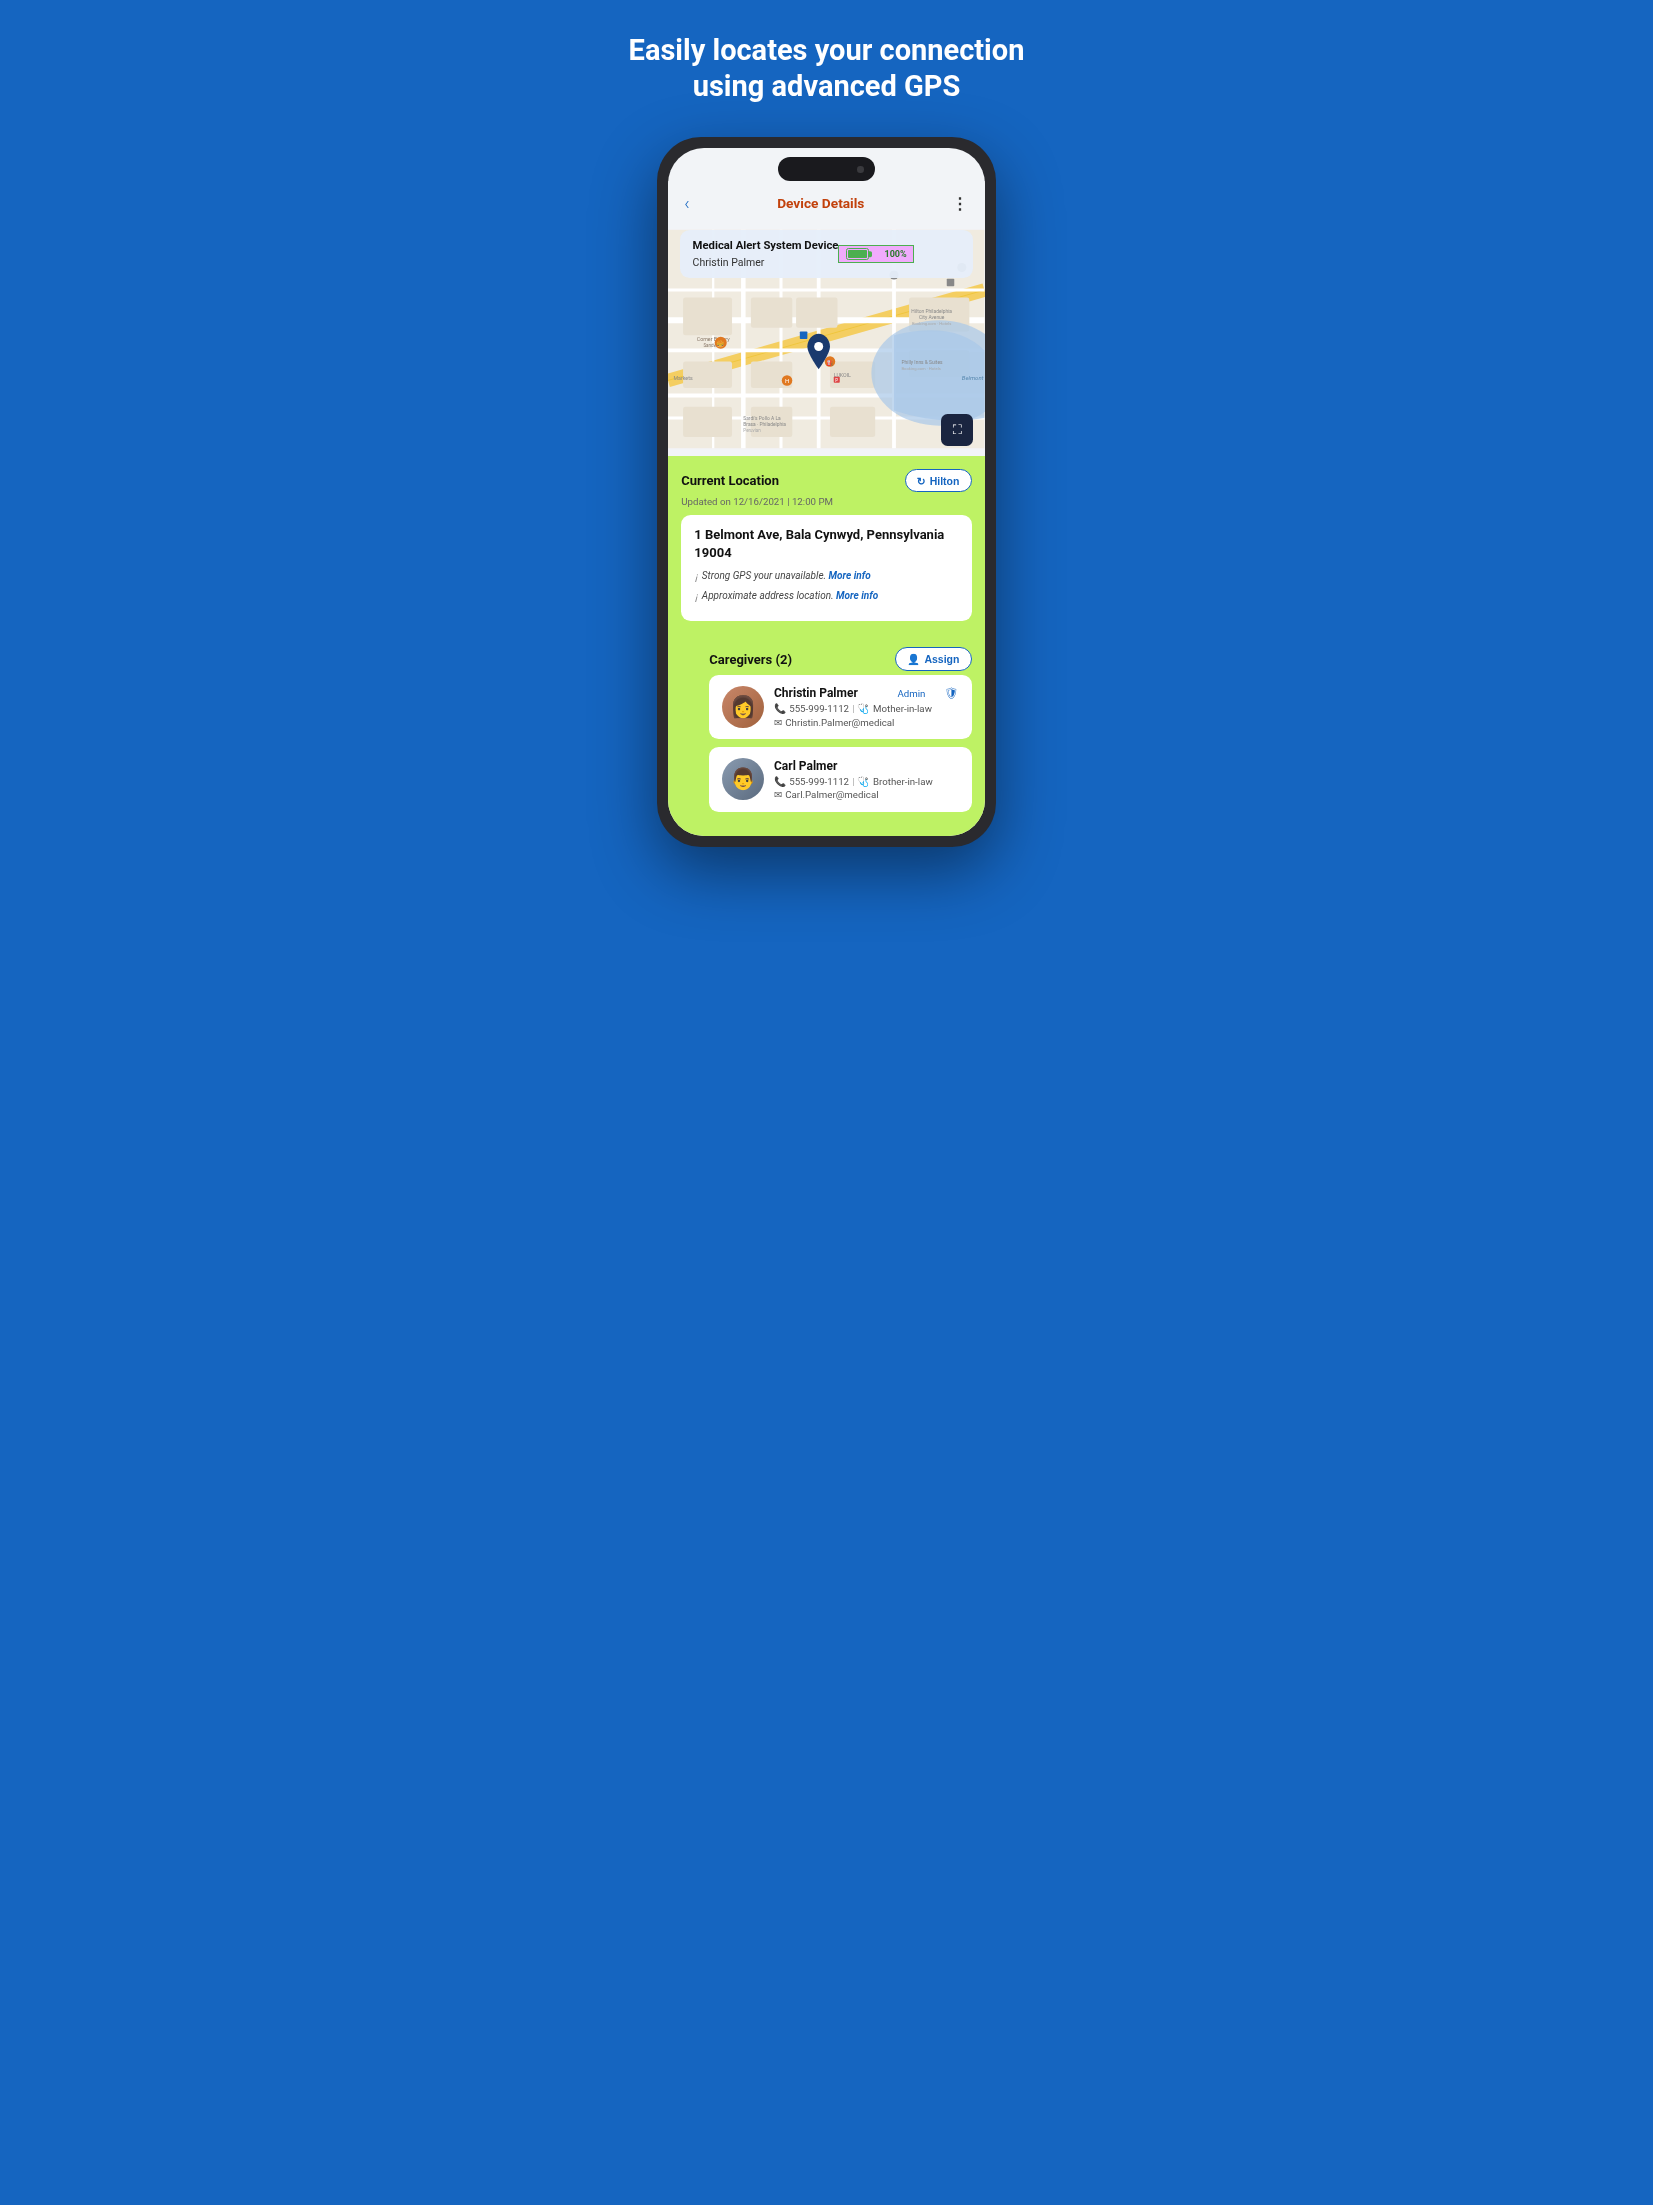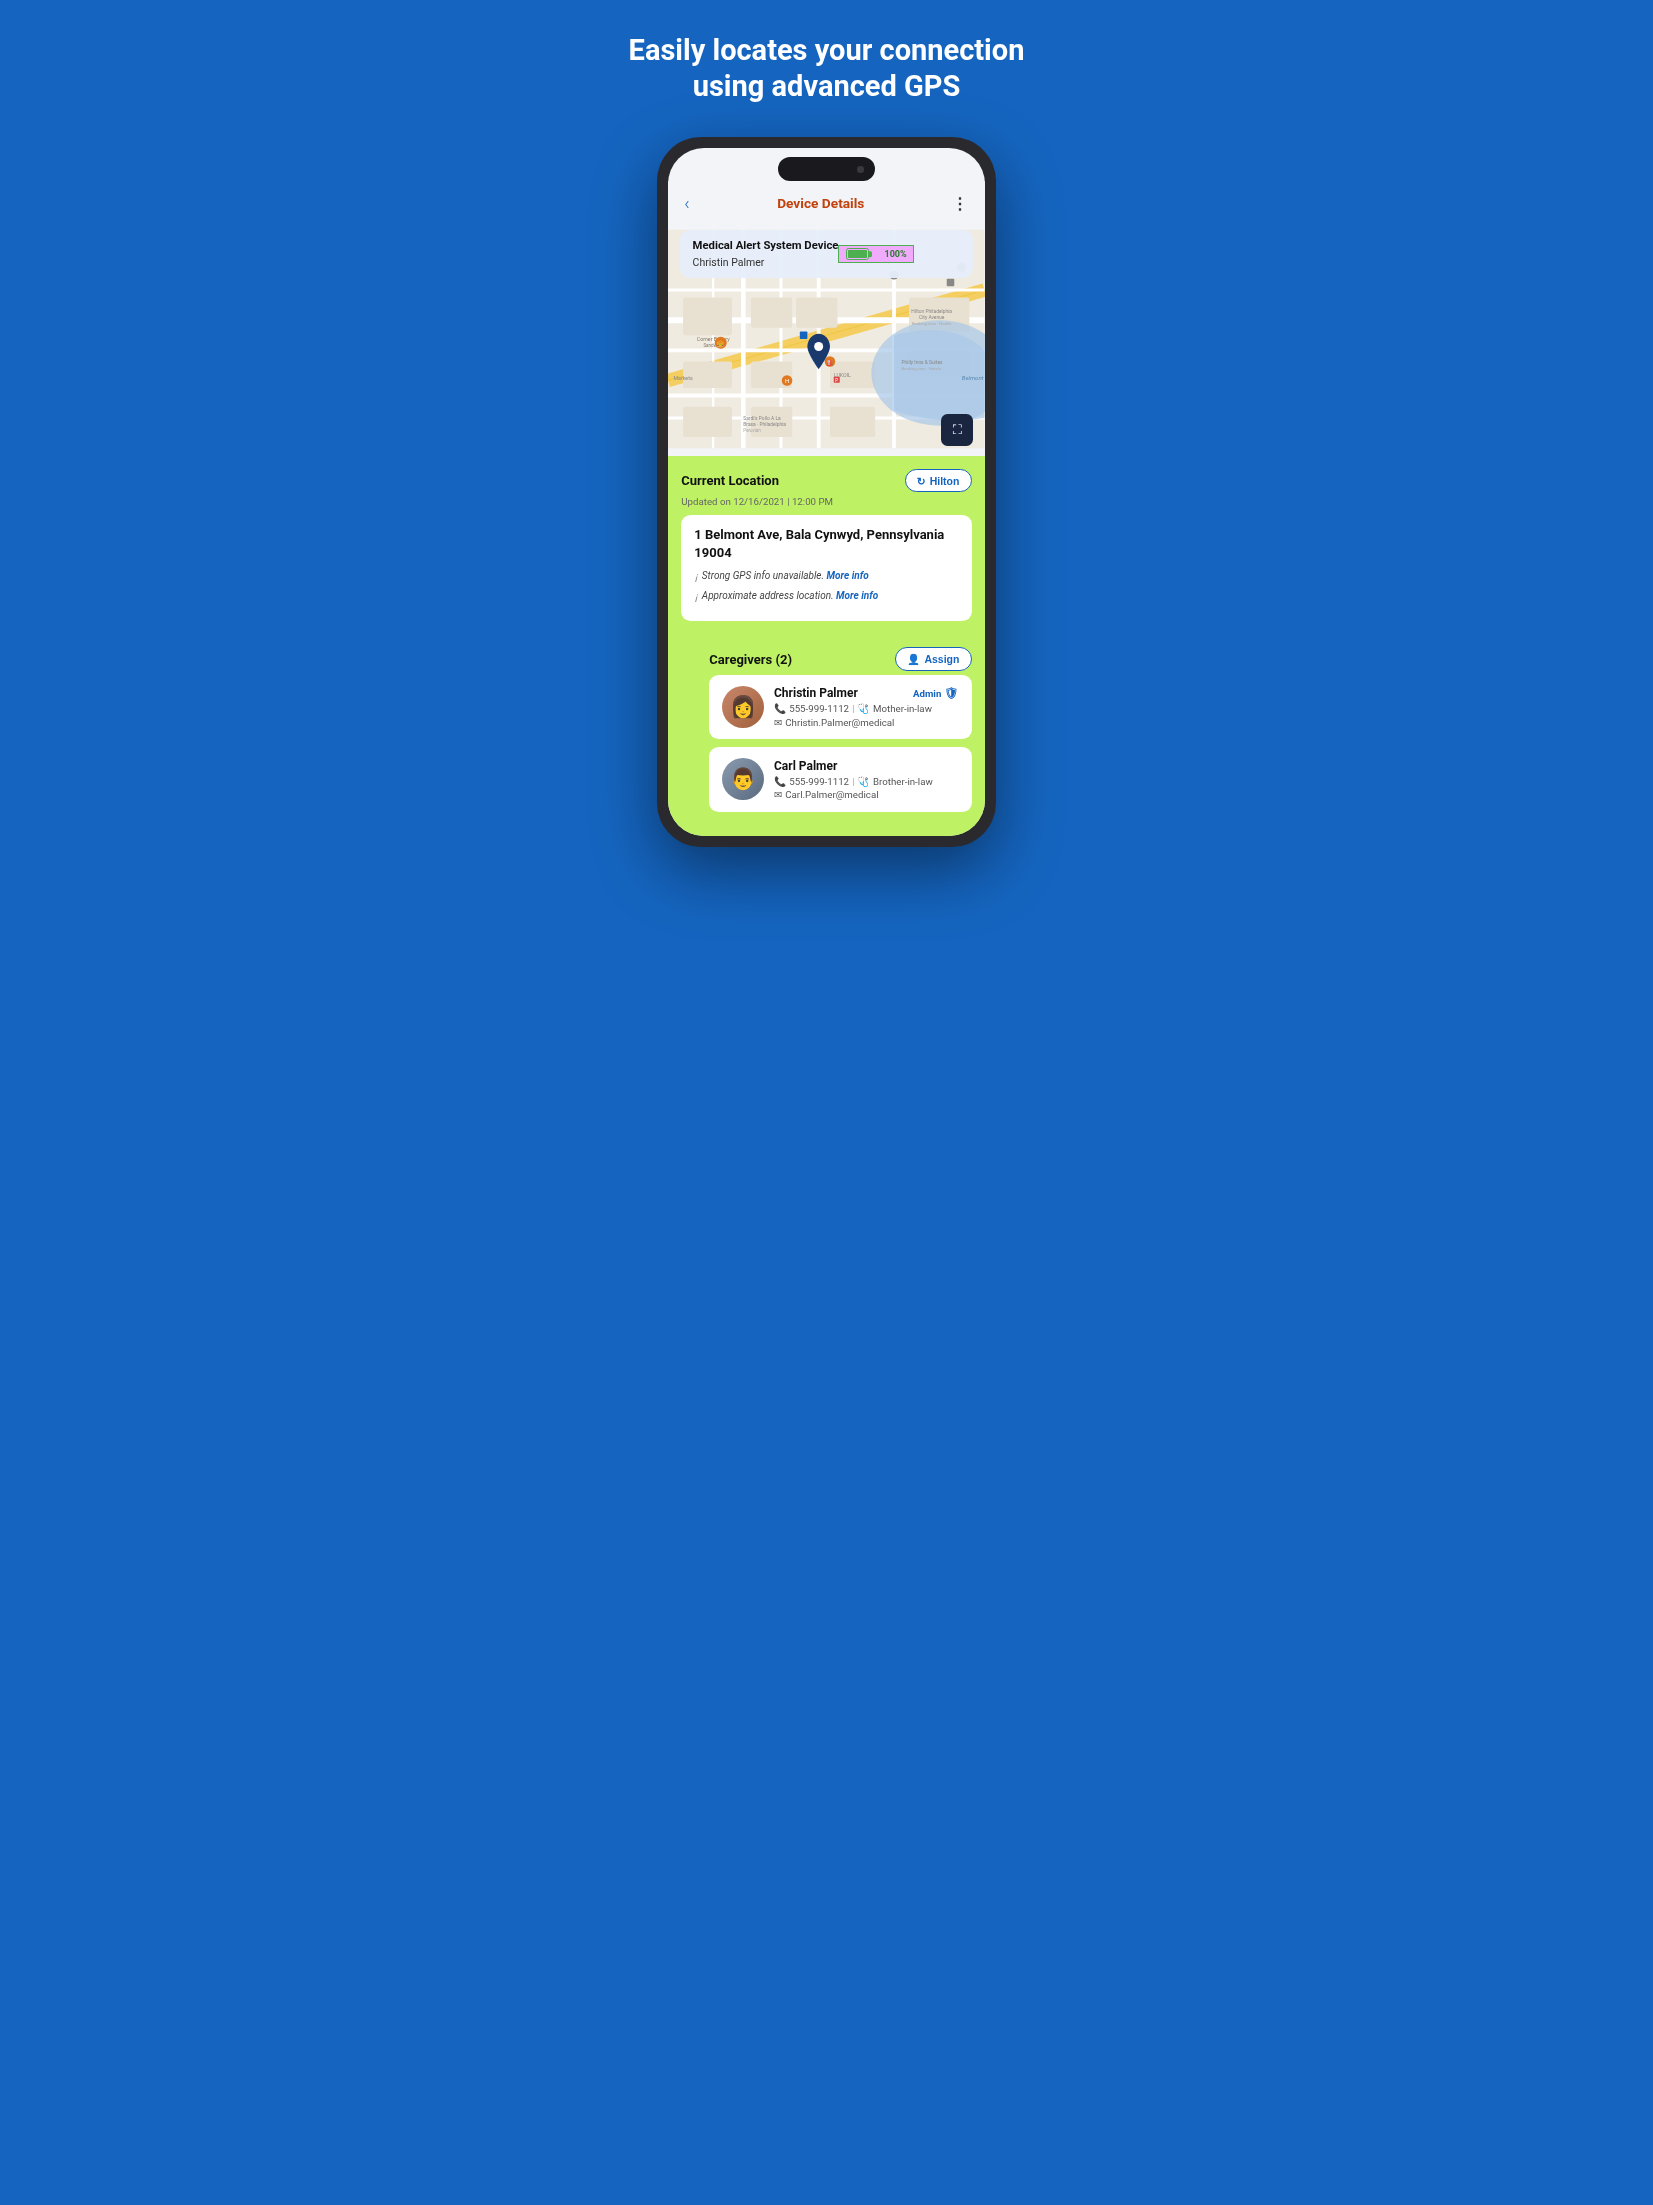--- a/index.html
+++ b/index.html
@@ -324,24 +324,24 @@
       margin-bottom: 3.2px;
     }
     .caregiver-name {
       font-size: 12px;
       font-weight: 700;
       color: #111;
     }
     .admin-badge {
       display: flex;
       align-items: center;
-      gap: 3px;
+      gap: 19px;
       font-size: 9.7px;
       color: #1565C0;
-      font-weight: 700;
+      font-weight: 400;
     }
     .shield-icon {
       color: #1565C0;
       font-size: 11.3px;
     }
     .caregiver-meta {
       font-size: 9.7px;
       color: #555;
       display: flex;
       align-items: center;
@@ -484,21 +484,21 @@
           <span>↻</span>
           <span>Hilton</span>
         </button>
       </div>
       <div class="section-subtitle">Updated on 12/16/2021  |  12:00 PM</div>
 
       <div class="location-card">
         <div class="location-address">1 Belmont Ave, Bala Cynwyd, Pennsylvania 19004</div>
         <div class="location-note">
           <span class="info-circle">ℹ</span>
-          <span><span>Strong GPS info unavailable.</span> <a href="#">More info</a></span>
+          <span><span>Strong GPS your unavailable.</span> <a href="#">More info</a></span>
         </div>
         <div class="location-note">
           <span class="info-circle">ℹ</span>
           <span><span>Approximate address location.</span> <a href="#">More info</a></span>
         </div>
       </div>
 
       <div class="caregivers-section">
         <div class="section-header">
           <span class="section-title">Caregivers (2)</span>

